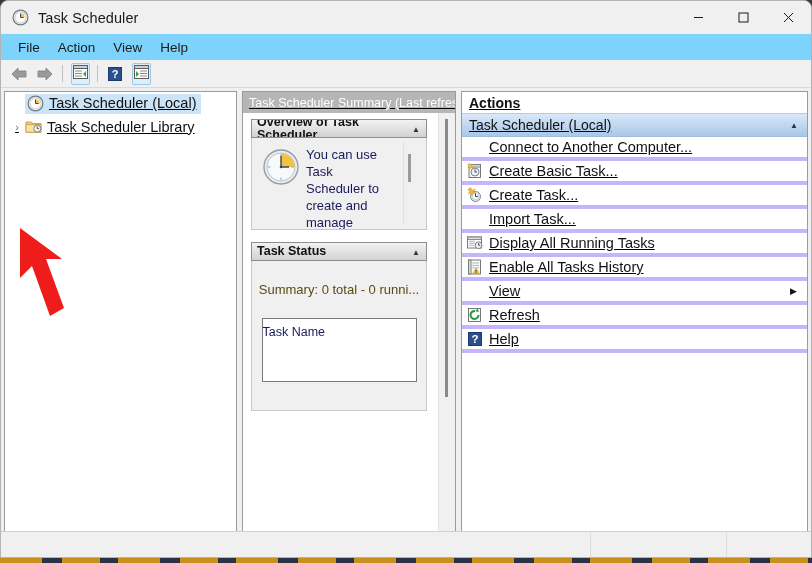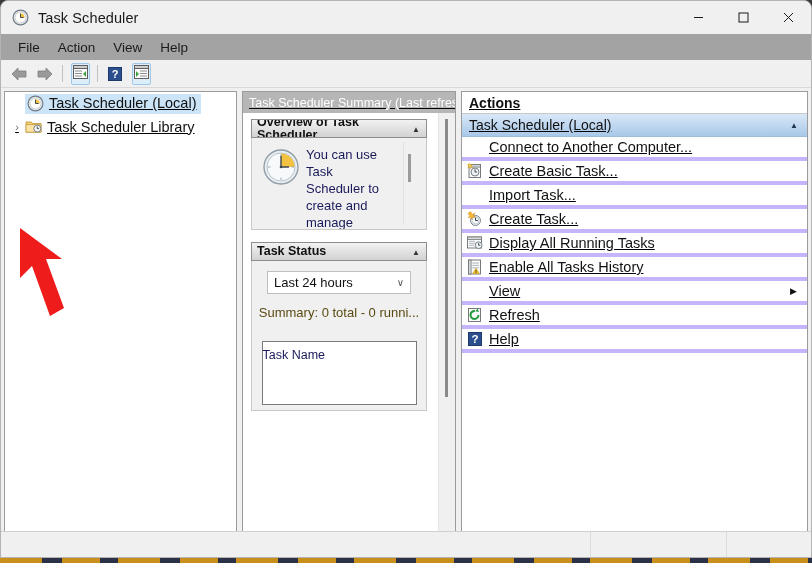--- a/index.html
+++ b/index.html
@@ -35,21 +35,21 @@
   }
   .win-buttons { position: absolute; right: 0; top: 0; display: flex; height: 33px; }
   .win-btn {
     width: 45px; height: 33px; display: flex; align-items: center; justify-content: center;
     font-size: 12px; color: #1a1a1a;
   }
   .win-btn svg { display: block; }
   
   .menubar {
     height: 26px; display: flex; align-items: center;
-    background: #a3a3a3; padding-left: 8px;
+    background: #7dd3fc; padding-left: 8px;
   }
   .menu-item {
     padding: 3px 9px; font-size: 13.5px; color: #1a1a1a; border-radius: 3px;
   }
   
   .toolbar {
     height: 28px; display: flex; align-items: center;
     background: #f0f0f0; padding-left: 5px;
     border-bottom: 1px solid #d9d9d9;
   }
@@ -355,24 +355,20 @@
                 </span>
             </div>
           </div>
 
           <div class="section" style="margin-top:12px;">
             <div class="section-head">
               <span class="htext">Task Status</span>
               <span class="chev">▲</span>
             </div>
             <div class="section-body ts-body">
-              <div class="combo">
-                <span class="cv">Last 24 hours</span>
-                <span class="cchev">∨</span>
-              </div>
               <div class="summary">Summary: 0 total - 0 runni...</div>
               <div class="tasklist">
                 <span>Task Name</span>
               </div>
             </div>
           </div>
 
         </div>
         <div class="mid-sb">
             <i></i>
@@ -403,35 +399,35 @@
             <circle cx="9" cy="10" r="4" fill="#eef1f3" stroke="#6b7780" stroke-width=".9"></circle>
             <line x1="9" y1="10" x2="9" y2="7.3" stroke="#36404a" stroke-width=".9"></line>
             <line x1="9" y1="10" x2="11" y2="10" stroke="#36404a" stroke-width=".9"></line>
             <path d="M3.4 1.2 L4.6 3.2 L6.6 2.2 L5.2 4.2 L6.9 5 L4.7 5.1 L4.5 7 L3.6 5.2 L1.8 5.6 L3 4 L1.5 2.7 Z" fill="#f7cf52" stroke="#c79e22" stroke-width=".5"></path>
           </svg>
         </span>
         <span>Create Basic Task...</span>
       </div>
 
       <div class="act-item">
-        <span class="act-ico blank"></span>
-        <span>Import Task...</span>
-      </div>
-
-      <div class="act-item">
         <span class="act-ico">
           <svg viewBox="0 0 18 18" width="18" height="18">
             <circle cx="9.5" cy="10.5" r="5" fill="#e9eef1" stroke="#7a868f" stroke-width="1"></circle>
             <circle cx="9.5" cy="10.5" r="3.4" fill="#f8fafb" stroke="#aeb9c1" stroke-width=".7"></circle>
             <line x1="9.5" y1="10.5" x2="9.5" y2="7.6" stroke="#36404a" stroke-width="1"></line>
             <line x1="9.5" y1="10.5" x2="11.8" y2="10.5" stroke="#36404a" stroke-width="1"></line>
             <path d="M4.6 1.5 L6.2 4.4 L9.2 3 L7.3 5.8 L9.6 7 L6.4 7.1 L6 9.6 L4.8 7.1 L2.2 7.8 L3.8 5.5 L1.8 3.6 Z" fill="#f7b733" stroke="#cc8e12" stroke-width=".5"></path>
           </svg>
         </span>
         <span>Create Task...</span>
+      </div>
+
+      <div class="act-item">
+        <span class="act-ico blank"></span>
+        <span>Import Task...</span>
       </div>
 
       <div class="act-item">
         <span class="act-ico">
           <svg viewBox="0 0 18 18" width="18" height="18">
             <rect x="1.5" y="3" width="14" height="11" fill="#fcfcfc" stroke="#6a6a6a" stroke-width=".9"></rect>
             <rect x="1.5" y="3" width="14" height="2.4" fill="#d6dce0" stroke="#6a6a6a" stroke-width=".7"></rect>
             <g stroke="#9aa3ab" stroke-width=".8">
               <line x1="3" y1="7.3" x2="9" y2="7.3"></line>
               <line x1="3" y1="9.3" x2="9" y2="9.3"></line>

